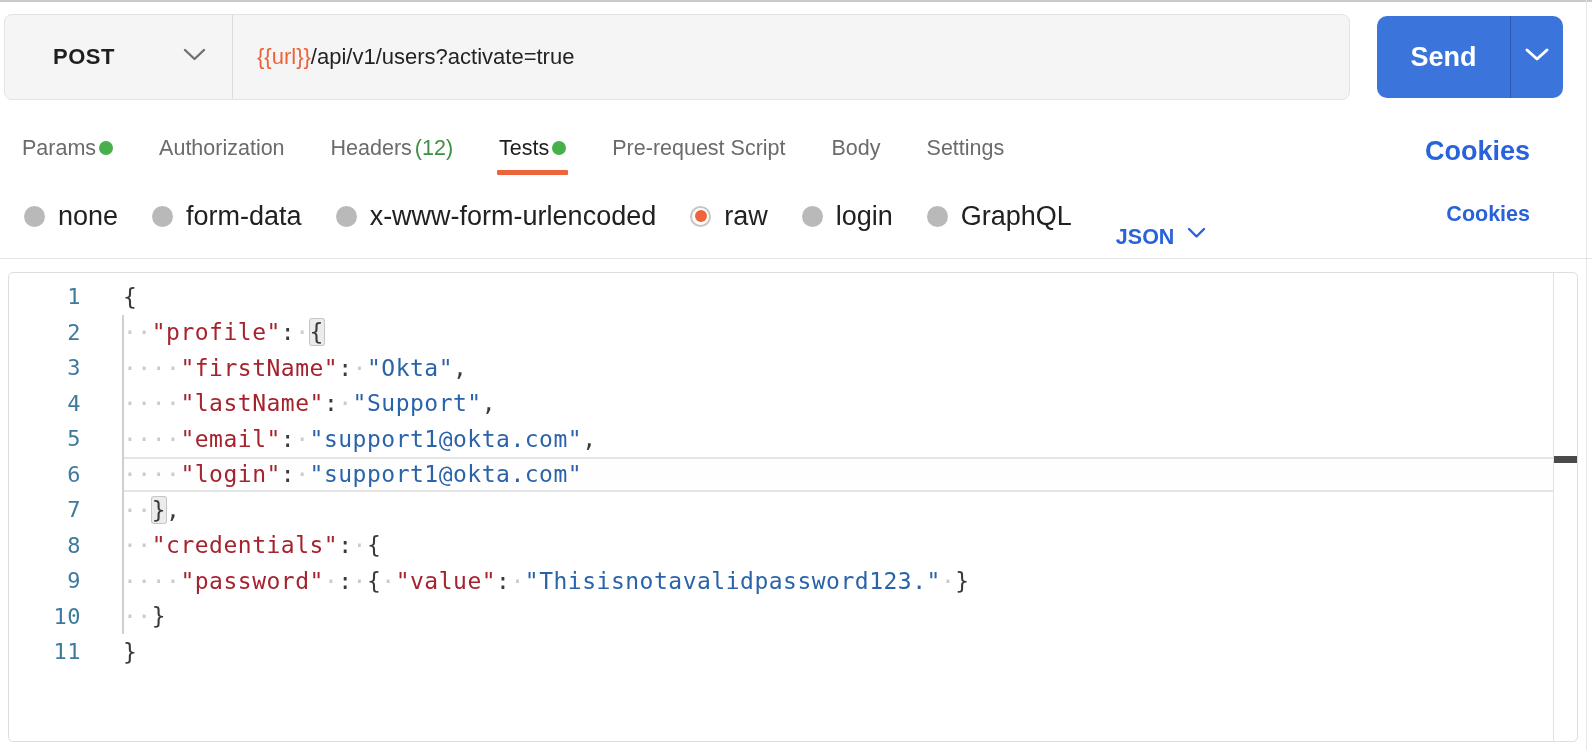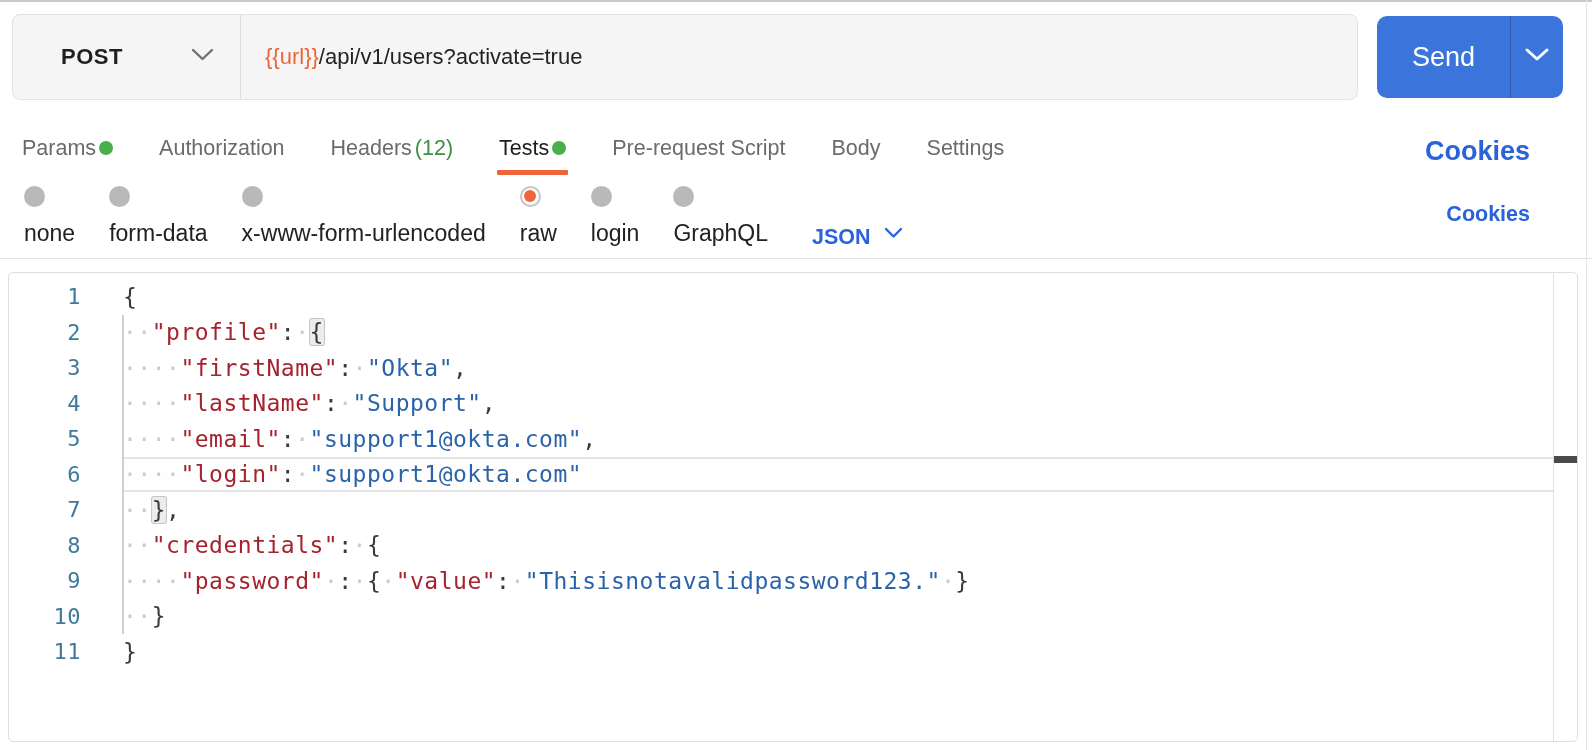--- a/index.html
+++ b/index.html
@@ -6,55 +6,55 @@
   html,body { background:#fff; }
   .screen {
     position:relative; width:1592px; height:750px; background:#fff;
     font-family:"Liberation Sans", sans-serif; overflow:hidden;
   }
   .top-hairline { position:absolute; top:0; left:0; width:100%; height:2px; background:#C9C9C9; }
   .right-hairline { position:absolute; top:0; left:1586px; width:1px; height:100%; background:#E7E7E7; }
 
   
   .url-bar {
-    position:absolute; left:12px; top:14px; width:1346px; height:86px;
+    position:absolute; left:4px; top:14px; width:1346px; height:86px;
     background:#F5F5F5; border:1px solid #E3E3E3; border-radius:8px;
     display:flex; align-items:stretch;
   }
   .method-seg {
     width:228px; display:flex; align-items:center; justify-content:space-between;
     padding:0 26px 0 48px; border-right:1px solid #DCDCDC; cursor:pointer;
   }
   .method-label { font-size:22px; font-weight:700; color:#1F1F1F; letter-spacing:0.5px; }
   .url-field { display:flex; align-items:center; padding-left:24px; font-size:22px; color:#232323; flex:1; }
   .url-env { color:var(--env-orange); }
   .send-btn {
     position:absolute; left:1377px; top:16px; width:186px; height:82px;
     background:var(--btn-blue); border-radius:10px; display:flex; align-items:stretch;
     color:#fff; cursor:pointer; overflow:hidden;
   }
   .send-main { flex:1; display:flex; align-items:center; justify-content:center;
-    font-size:27px; font-weight:400; }
+    font-size:27px; font-weight:700; }
   .send-divider { width:1px; background:rgba(0,0,0,0.22); }
   .send-caret { width:52px; display:flex; align-items:center; justify-content:center; }
 
   
   .tabs { position:absolute; left:22px; top:126px; height:44px;
     display:flex; align-items:center; gap:46px; font-size:21.5px; color:#6B6B6B; }
   .tab { position:relative; height:100%; display:flex; align-items:center; gap:3px; cursor:pointer; white-space:nowrap; }
   .tab.active { color:#1D1D1D; }
   .dot { width:14px; height:14px; border-radius:50%; background:var(--green); flex:none; }
   .count { color:var(--count-green); }
   .underline { position:absolute; left:-2px; right:-2px; bottom:-5px; height:5px; background:var(--orange); border-radius:1px; }
   .cookies-link { position:absolute; right:62px; top:136px; font-size:27px; font-weight:700; color:var(--link-blue); cursor:pointer; }
 
   
   .modes { position:absolute; left:24px; top:196px; height:40px; display:flex; align-items:center; }
   .radios { display:flex; align-items:center; gap:34px; }
-  .mode { display:flex; align-items:flex-start; gap:13px; font-size:23px; color:#212121; cursor:pointer; white-space:nowrap;flex-direction:column; }
+  .mode { display:flex; align-items:center; gap:13px; font-size:27px; color:#212121; cursor:pointer; white-space:nowrap; }
   .radio { width:21px; height:21px; border-radius:50%; background:#B9B9B9; flex:none; }
   .radio.sel { background:#fff; border:2.5px solid #C6C6C6; display:flex; align-items:center; justify-content:center; }
   .radio-inner { width:12px; height:12px; border-radius:50%; background:var(--orange); }
   .lang { display:flex; align-items:flex-start; gap:13px; margin-left:44px; cursor:pointer;margin-top:43px; }
   .lang-label { font-size:21.5px; font-weight:700; color:var(--link-blue); }
   .beautify-link { position:absolute; right:62px; top:202px; font-size:21.5px; font-weight:700; color:var(--link-blue); cursor:pointer; }
 
   .section-divider { position:absolute; top:258px; left:0; width:100%; height:1px; background:#E4E4E4; }
 
   

